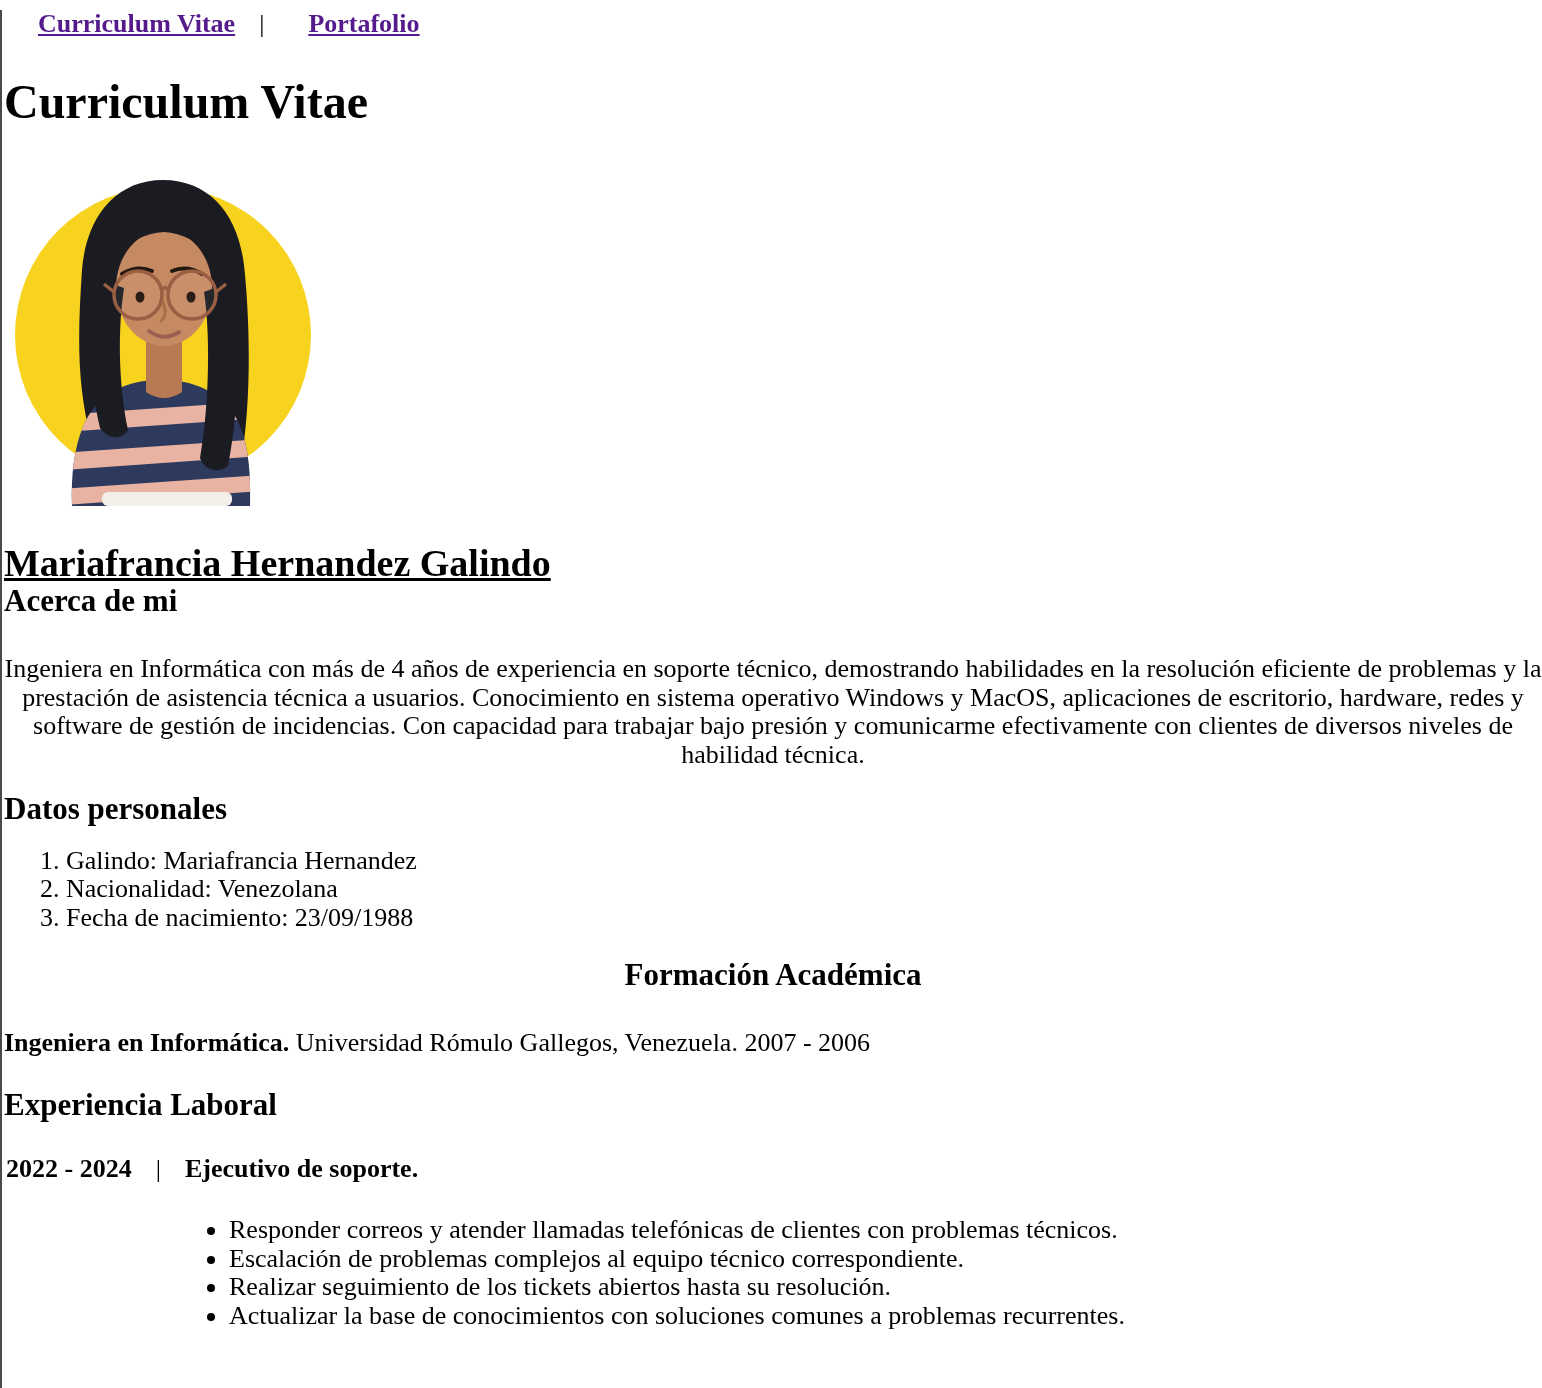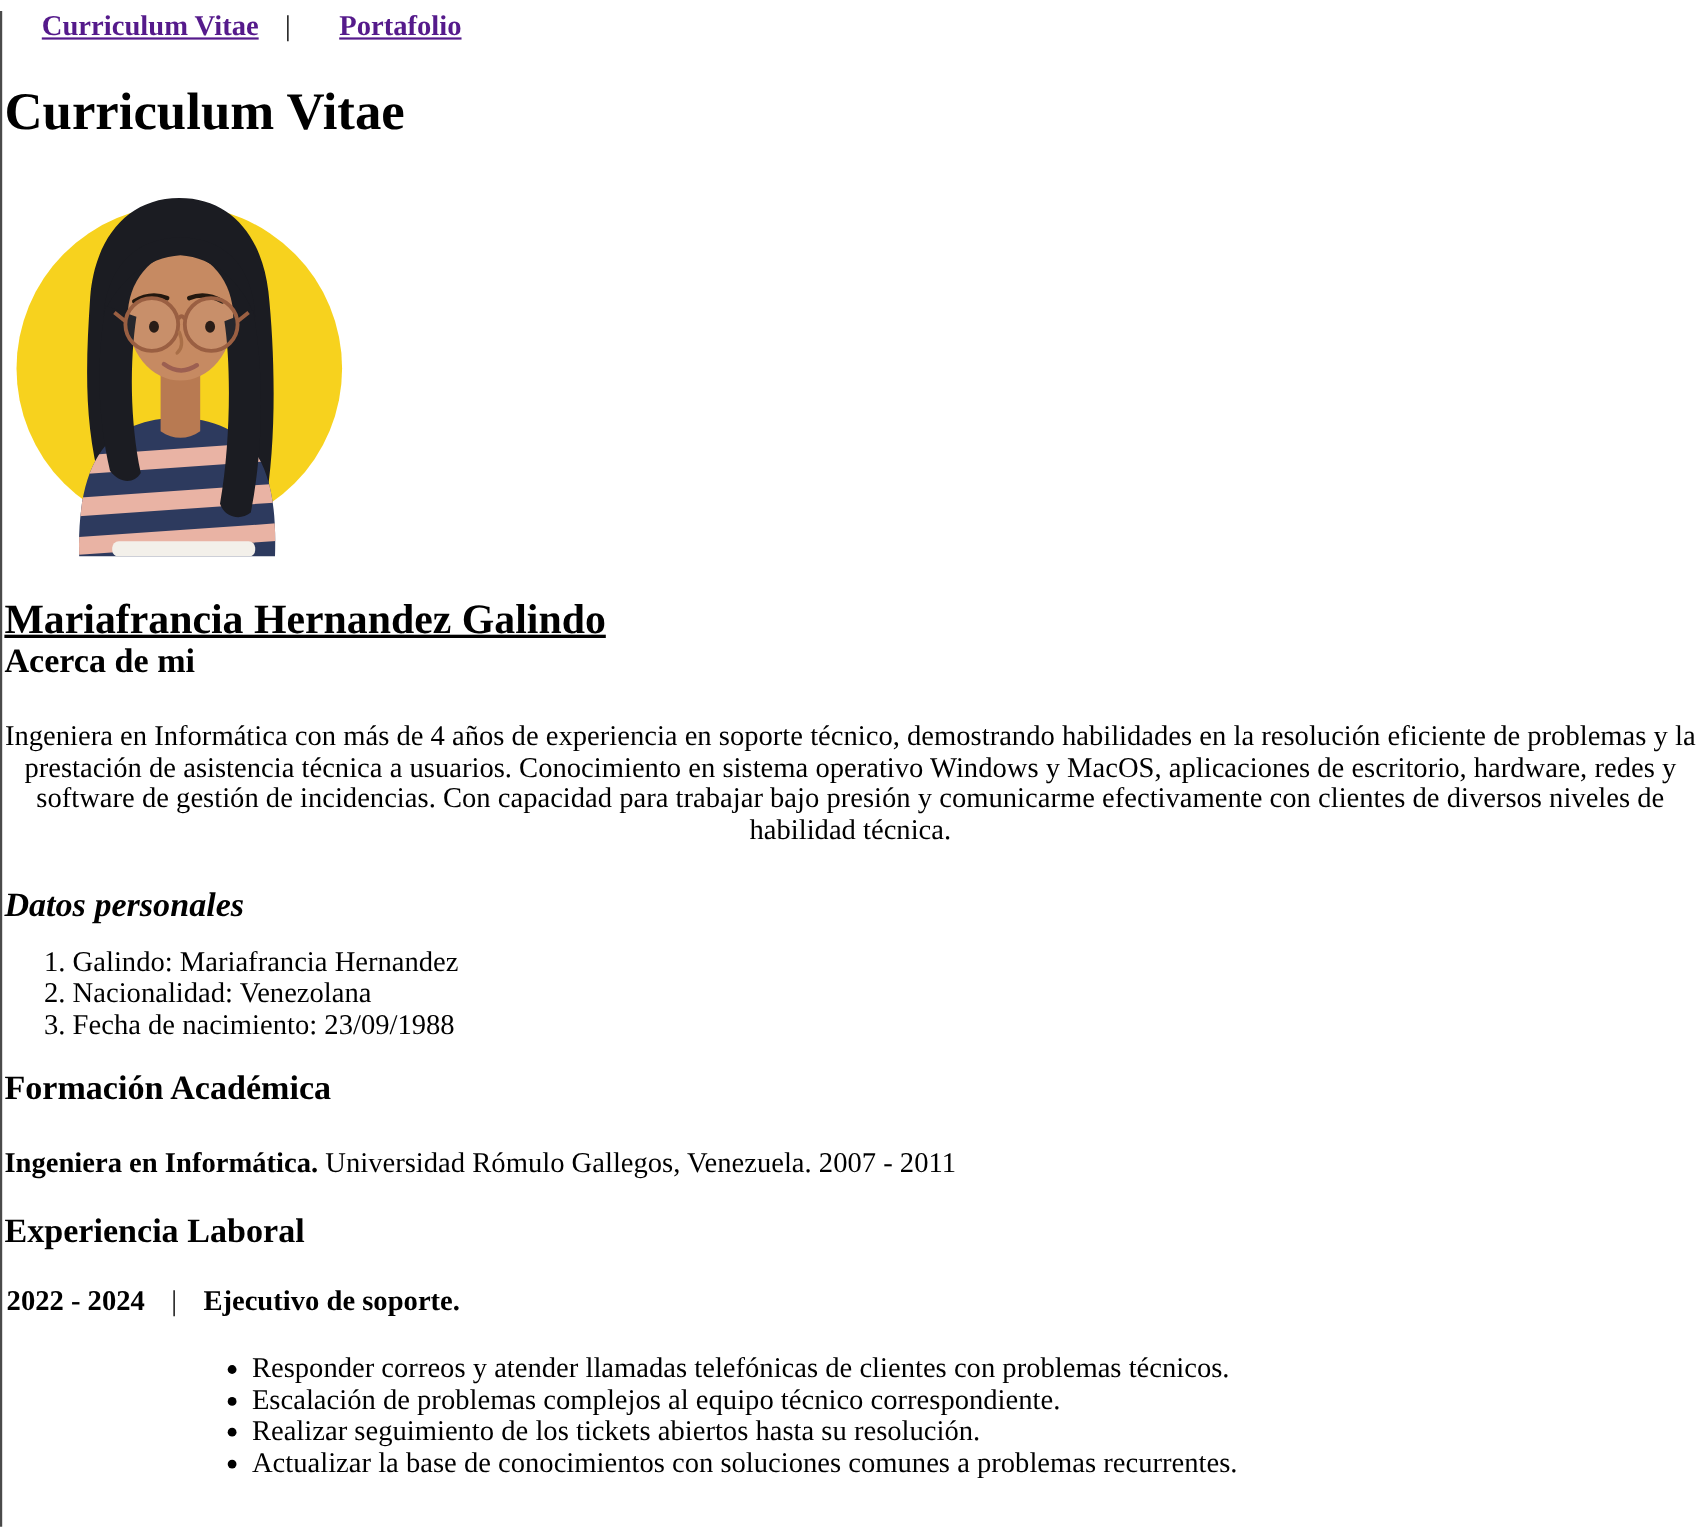--- a/index.html
+++ b/index.html
@@ -52,22 +52,22 @@
     margin: 36px 0 0 0;
     font-weight: bold;
     text-decoration: underline;
   }
   h3.section-heading {
     font-size: 31px;
     font-weight: bold;
     margin: 0;
   }
   #heading-about      { }
-  #heading-personal   { margin-top: 36px; font-style: italic; }
-  #heading-education  { margin-top: 25px; }
+  #heading-personal   { margin-top: 22px; }
+  #heading-education  { margin-top: 25px; text-align: center; }
   #heading-experience { margin-top: 31px; }
   
   p.about-text {
     margin: 36px 0 0 0;
     max-width: 1538px;
     text-align: center;
   }
   p.education-line {
     margin: 36px 0 0 0;
   }
@@ -175,21 +175,21 @@
   <p class="about-text">Ingeniera en Informática con más de 4 años de experiencia en soporte técnico, demostrando habilidades en la resolución eficiente de problemas y la prestación de asistencia técnica a usuarios. Conocimiento en sistema operativo Windows y MacOS, aplicaciones de escritorio, hardware, redes y software de gestión de incidencias. Con capacidad para trabajar bajo presión y comunicarme efectivamente con clientes de diversos niveles de habilidad técnica.</p>
 
   <h3 class="section-heading" id="heading-personal">Datos personales</h3>
   <ol class="personal-list">
     <li>Galindo: Mariafrancia Hernandez</li>
     <li>Nacionalidad: Venezolana</li>
     <li>Fecha de nacimiento: 23/09/1988</li>
   </ol>
 
   <h3 class="section-heading" id="heading-education">Formación Académica</h3>
-  <p class="education-line"><span class="degree">Ingeniera en Informática.</span><span> Universidad Rómulo Gallegos, Venezuela. 2007 - 2011</span></p>
+  <p class="education-line"><span class="degree">Ingeniera en Informática.</span><span> Universidad Rómulo Gallegos, Venezuela. 2007 - 2006</span></p>
 
   <h3 class="section-heading" id="heading-experience">Experiencia Laboral</h3>
   <h4 class="job-line"><span>2022 - 2024</span><span class="sep">|</span><span>Ejecutivo de soporte.</span></h4>
   <ul class="duties-list">
     <li>Responder correos y atender llamadas telefónicas de clientes con problemas técnicos.</li>
     <li>Escalación de problemas complejos al equipo técnico correspondiente.</li>
     <li>Realizar seguimiento de los tickets abiertos hasta su resolución.</li>
     <li>Actualizar la base de conocimientos con soluciones comunes a problemas recurrentes.</li>
   </ul>
 

